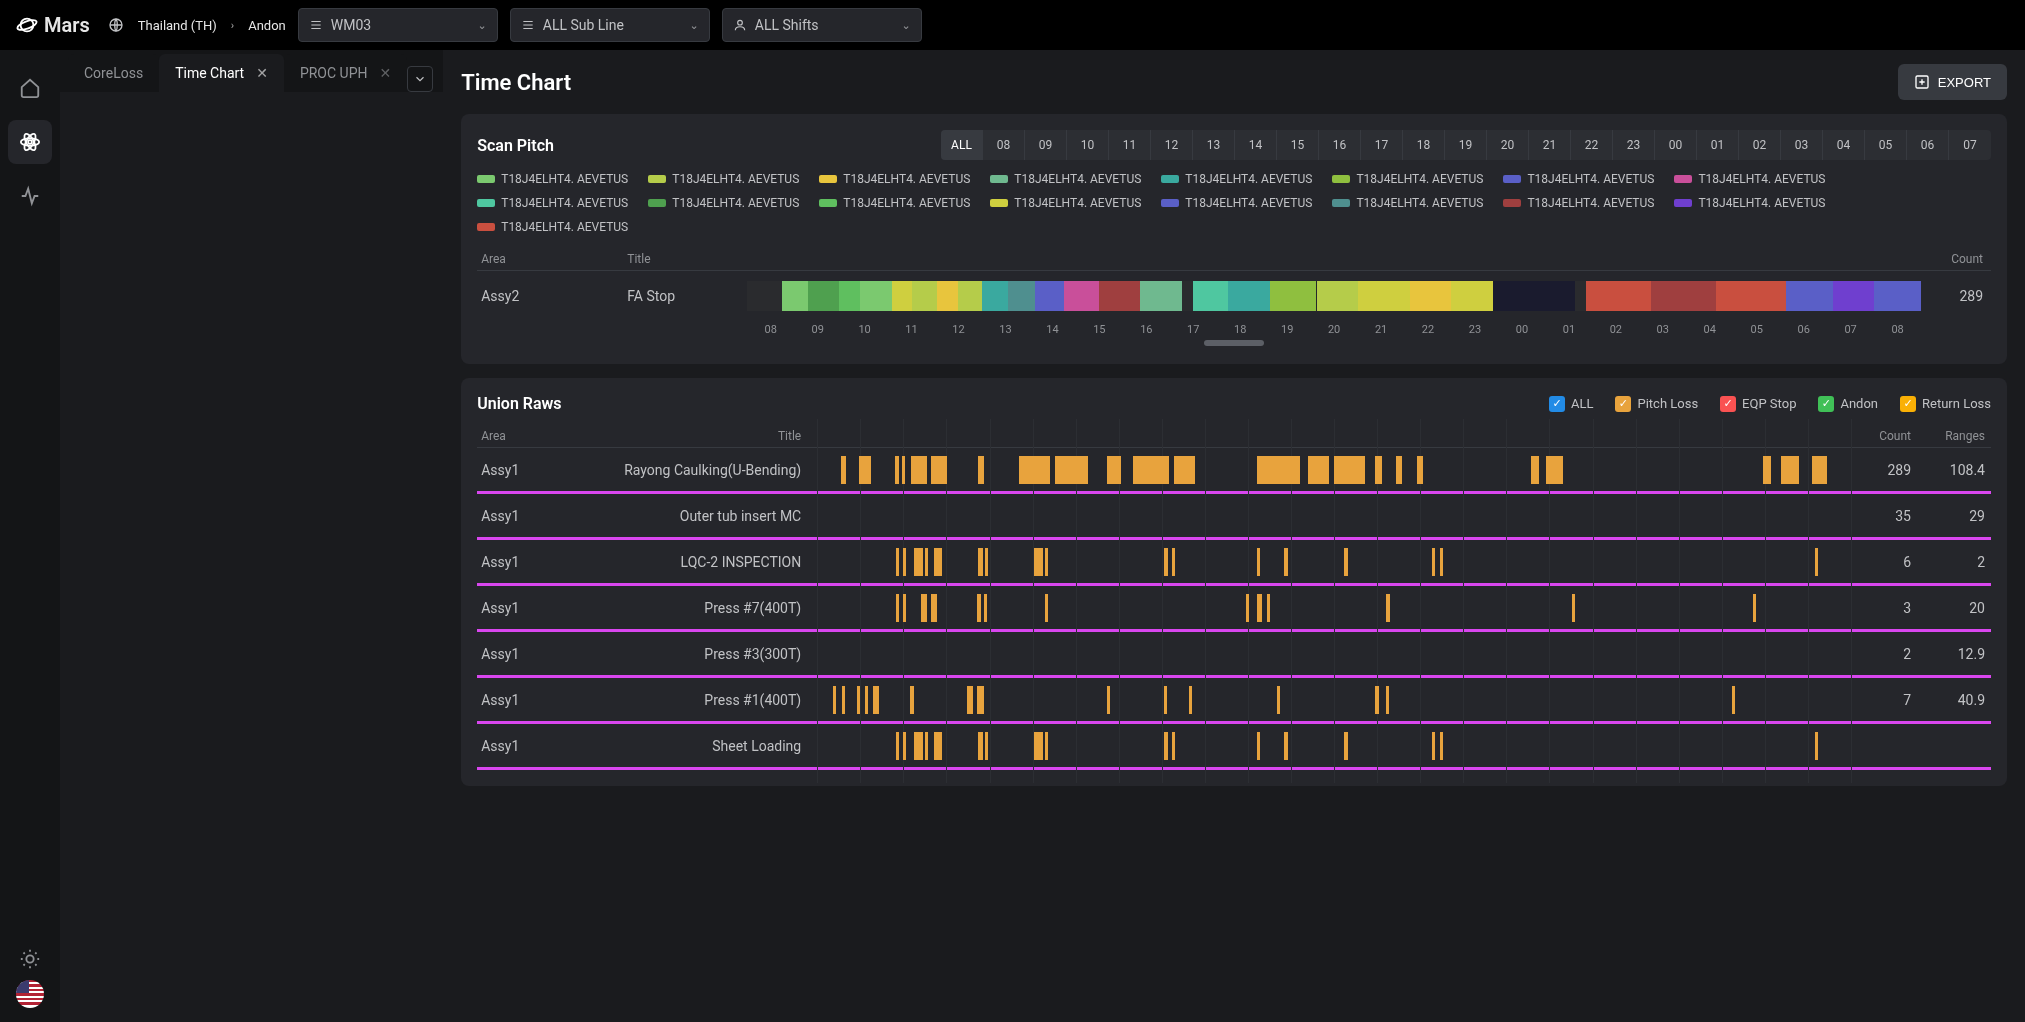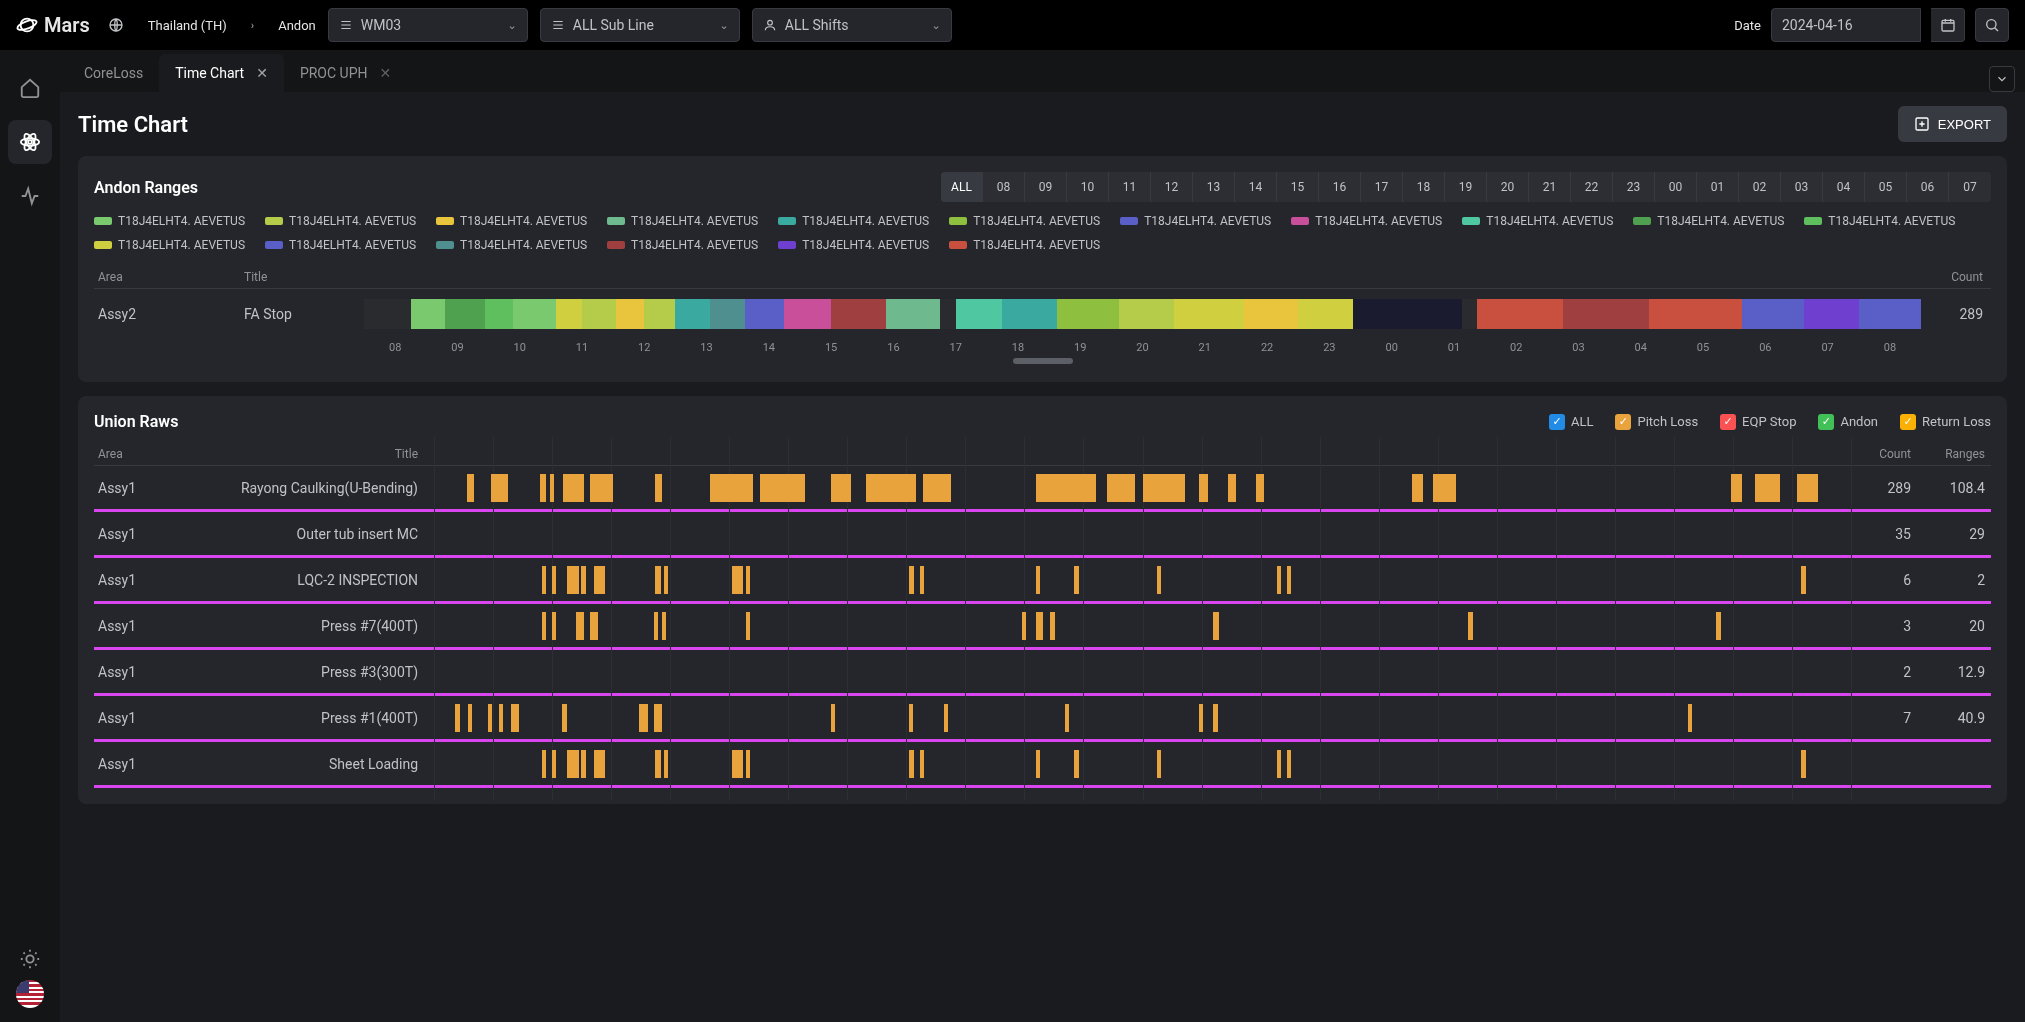--- a/index.html
+++ b/index.html
@@ -3,21 +3,21 @@
 <meta charset="utf-8">
 <style>
   * { box-sizing: border-box; margin: 0; padding: 0; }
   html, body { width: 2025px; height: 1022px; background: #1a1b1e; color: #c1c2c5; font-family: -apple-system, BlinkMacSystemFont, "Segoe UI", Roboto, sans-serif; font-size: 14px; overflow: hidden; }
   body { display: flex; flex-direction: column; }
 
   
   .topbar { height: 50px; background: #000; display: flex; align-items: center; padding: 0 16px; gap: 12px; color: #e6e6e6; }
   .logo { display: flex; align-items: center; gap: 6px; font-size: 20px; font-weight: 600; }
   .logo-icon { width: 22px; height: 22px; }
-  .breadcrumb { display: flex; align-items: center; gap: 24px; margin-left: 6px; font-size: 13px; }
+  .breadcrumb { display: flex; align-items: center; gap: 14px; margin-left: 6px; font-size: 13px; }
   .globe-icon { width: 16px; height: 16px; }
   .chev { font-size: 11px; opacity: .7; }
   .select { background: #25262b; border: 1px solid #373a40; border-radius: 4px; height: 34px; display: flex; align-items: center; padding: 0 10px; gap: 8px; color: #c1c2c5; }
   .select .chev { margin-left: auto; }
   .sel-wm { width: 200px; }
   .sel-sub { width: 200px; }
   .sel-shift { width: 200px; }
   .topbar-right { margin-left: auto; display: flex; align-items: center; gap: 10px; }
   .date-label { font-size: 13px; }
   .date-input { background: #25262b; border: 1px solid #373a40; border-radius: 4px 0 0 4px; height: 34px; width: 150px; padding: 0 10px; color: #c1c2c5; display: flex; align-items: center; }
@@ -26,21 +26,21 @@
 
   
   .body { flex: 1; display: flex; min-height: 0; }
   .sidebar { width: 60px; background: #141517; display: flex; flex-direction: column; align-items: center; padding-top: 16px; gap: 10px; }
   .side-item { width: 44px; height: 44px; border-radius: 8px; display: flex; align-items: center; justify-content: center; color: #909296; }
   .side-item.active { background: #25262b; color: #fff; }
   .sidebar-bottom { margin-top: auto; margin-bottom: 14px; display: flex; flex-direction: column; align-items: center; gap: 10px; }
   .flag { width: 28px; height: 28px; border-radius: 50%; background: linear-gradient(#b22234 0 8%, #fff 8% 16%, #b22234 16% 24%, #fff 24% 32%, #b22234 32% 40%, #fff 40% 48%, #b22234 48% 56%, #fff 56% 64%, #b22234 64% 72%, #fff 72% 80%, #b22234 80% 88%, #fff 88% 100%); position: relative; overflow: hidden; }
   .flag::before { content: ""; position: absolute; top: 0; left: 0; width: 45%; height: 48%; background: #3c3b6e; }
 
-  .main { flex: 1; display: flex; flex-direction: column; min-width: 0; }
+  .main { flex: 1; display: flex; flex-direction: row; min-width: 0; }
   .tabs { height: 42px; background: #141517; display: flex; align-items: flex-end; padding-left: 8px; }
   .tab { height: 38px; padding: 0 16px; display: flex; align-items: center; gap: 12px; border-radius: 6px 6px 0 0; background: #141517; color: #909296; font-size: 14px; }
   .tab.active { background: #1a1b1e; color: #fff; }
   .tab-close { font-size: 14px; opacity: .6; }
   .tabs-right { margin-left: auto; padding-right: 10px; }
   .tabs-right .chev-down { width: 26px; height: 26px; border: 1px solid #373a40; border-radius: 4px; display: flex; align-items: center; justify-content: center; }
 
   .content { flex: 1; padding: 14px 18px; overflow: auto; display: flex; flex-direction: column; gap: 14px; }
   .page-header { display: flex; align-items: center; }
   .page-title { font-size: 22px; font-weight: 600; color: #fff; }
@@ -127,38 +127,20 @@
     <span class="chev">⌄</span>
   </div>
   <div class="select sel-shift">
     <svg width="14" height="14" viewBox="0 0 24 24" fill="none" stroke="#c1c2c5" stroke-width="2">
         <circle cx="12" cy="8" r="4"></circle>
         <path d="M4 21c0-4 4-6 8-6s8 2 8 6"></path>
       </svg>
     <span>ALL Shifts</span>
     <span class="chev">⌄</span>
   </div>
-  <div class="topbar-right">
-    <span class="date-label">Date</span>
-    <div class="date-input">
-        <span>2024-04-16</span>
-      </div>
-    <div class="date-btn">
-      <svg width="16" height="16" viewBox="0 0 24 24" fill="none" stroke="#c1c2c5" stroke-width="2">
-          <rect x="3" y="5" width="18" height="16" rx="2"></rect>
-          <path d="M3 9h18M8 3v4M16 3v4"></path>
-        </svg>
-    </div>
-    <div class="icon-btn">
-      <svg width="16" height="16" viewBox="0 0 24 24" fill="none" stroke="#c1c2c5" stroke-width="2">
-          <circle cx="11" cy="11" r="7"></circle>
-          <path d="M21 21l-5-5"></path>
-        </svg>
-    </div>
-  </div>
 </div>
 
 <div class="body">
 
   <div class="sidebar">
     <div class="side-item">
       <svg width="22" height="22" viewBox="0 0 24 24" fill="none" stroke="currentColor" stroke-width="2">
           <path d="M3 11l9-8 9 8v9a2 2 0 0 1-2 2H5a2 2 0 0 1-2-2z"></path>
         </svg>
     </div>
@@ -215,21 +197,21 @@
           <svg width="16" height="16" viewBox="0 0 24 24" fill="none" stroke="#fff" stroke-width="2">
               <rect x="3" y="3" width="18" height="18" rx="2"></rect>
               <path d="M8 12h8M12 8v8"></path>
             </svg>
           <span>EXPORT</span>
         </button>
       </div>
 
       <div class="card">
         <div class="card-head">
-          <div class="card-title">Andon Ranges</div>
+          <div class="card-title">Scan Pitch</div>
           <div class="hour-buttons" id="hour-buttons">
               <div class="hour-btn active">ALL</div>
               <div class="hour-btn">08</div>
               <div class="hour-btn">09</div>
               <div class="hour-btn">10</div>
               <div class="hour-btn">11</div>
               <div class="hour-btn">12</div>
               <div class="hour-btn">13</div>
               <div class="hour-btn">14</div>
               <div class="hour-btn">15</div>

